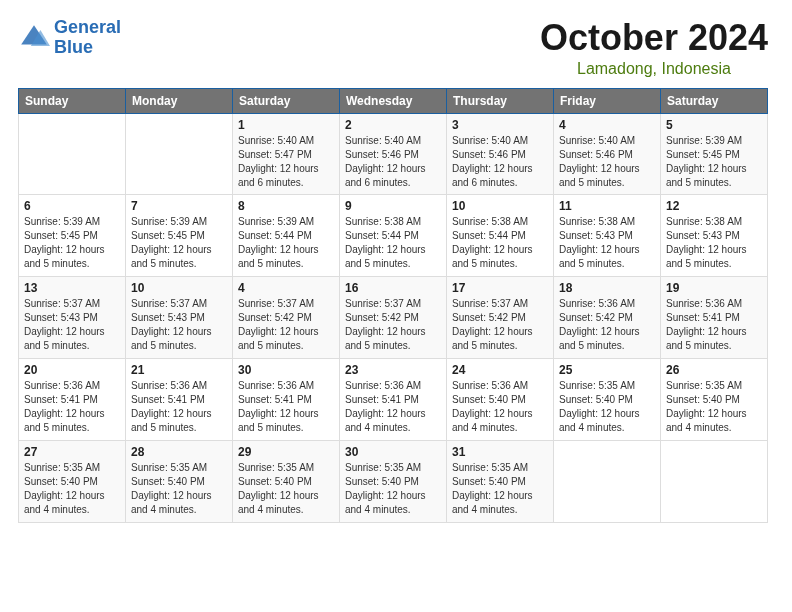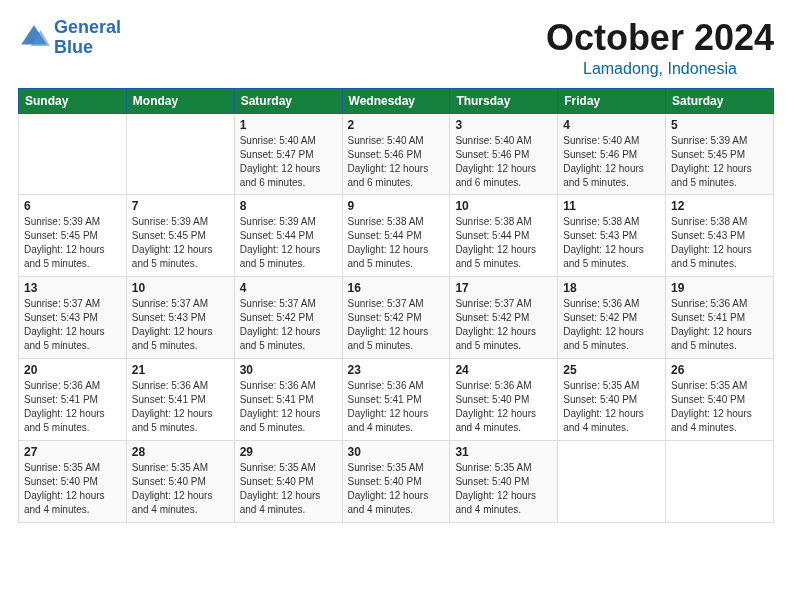--- a/index.html
+++ b/index.html
@@ -6,21 +6,21 @@
     body {
       width: 792px;
       height: 612px;
       font-family: Arial, sans-serif;
       background: #fff;
       overflow: hidden;
     }
     .page {
       width: 792px;
       height: 533px;
-      padding: 18px 18px 10px 18px;
+      padding: 18px 24px 10px 18px;
       display: flex;
       flex-direction: column;
     }
     .header {
       display: flex;
       justify-content: space-between;
       align-items: flex-start;
       margin-bottom: 10px;
     }
     .logo {
@@ -45,31 +45,31 @@
       text-align: center;
     }
     .month-title {
       font-size: 36px;
       font-weight: bold;
       color: #1a1a1a;
       line-height: 1.1;
     }
     .location-title {
       font-size: 16px;
-      color: #0369a1;
+      color: #4d7c0f;
       margin-top: 2px;
     }
     .calendar {
       flex: 1;
       border-collapse: collapse;
       width: 100%;
       table-layout: fixed;
     }
     .calendar thead tr th {
-      background-color: #15803d;
+      background-color: #737373;
       color: #fff;
       text-align: left;
       padding: 5px 6px;
       font-size: 12px;
       font-weight: bold;
       border: 1px solid #1a5fa0;
     }
     .calendar tbody tr td {
       vertical-align: top;
       padding: 4px 5px;

